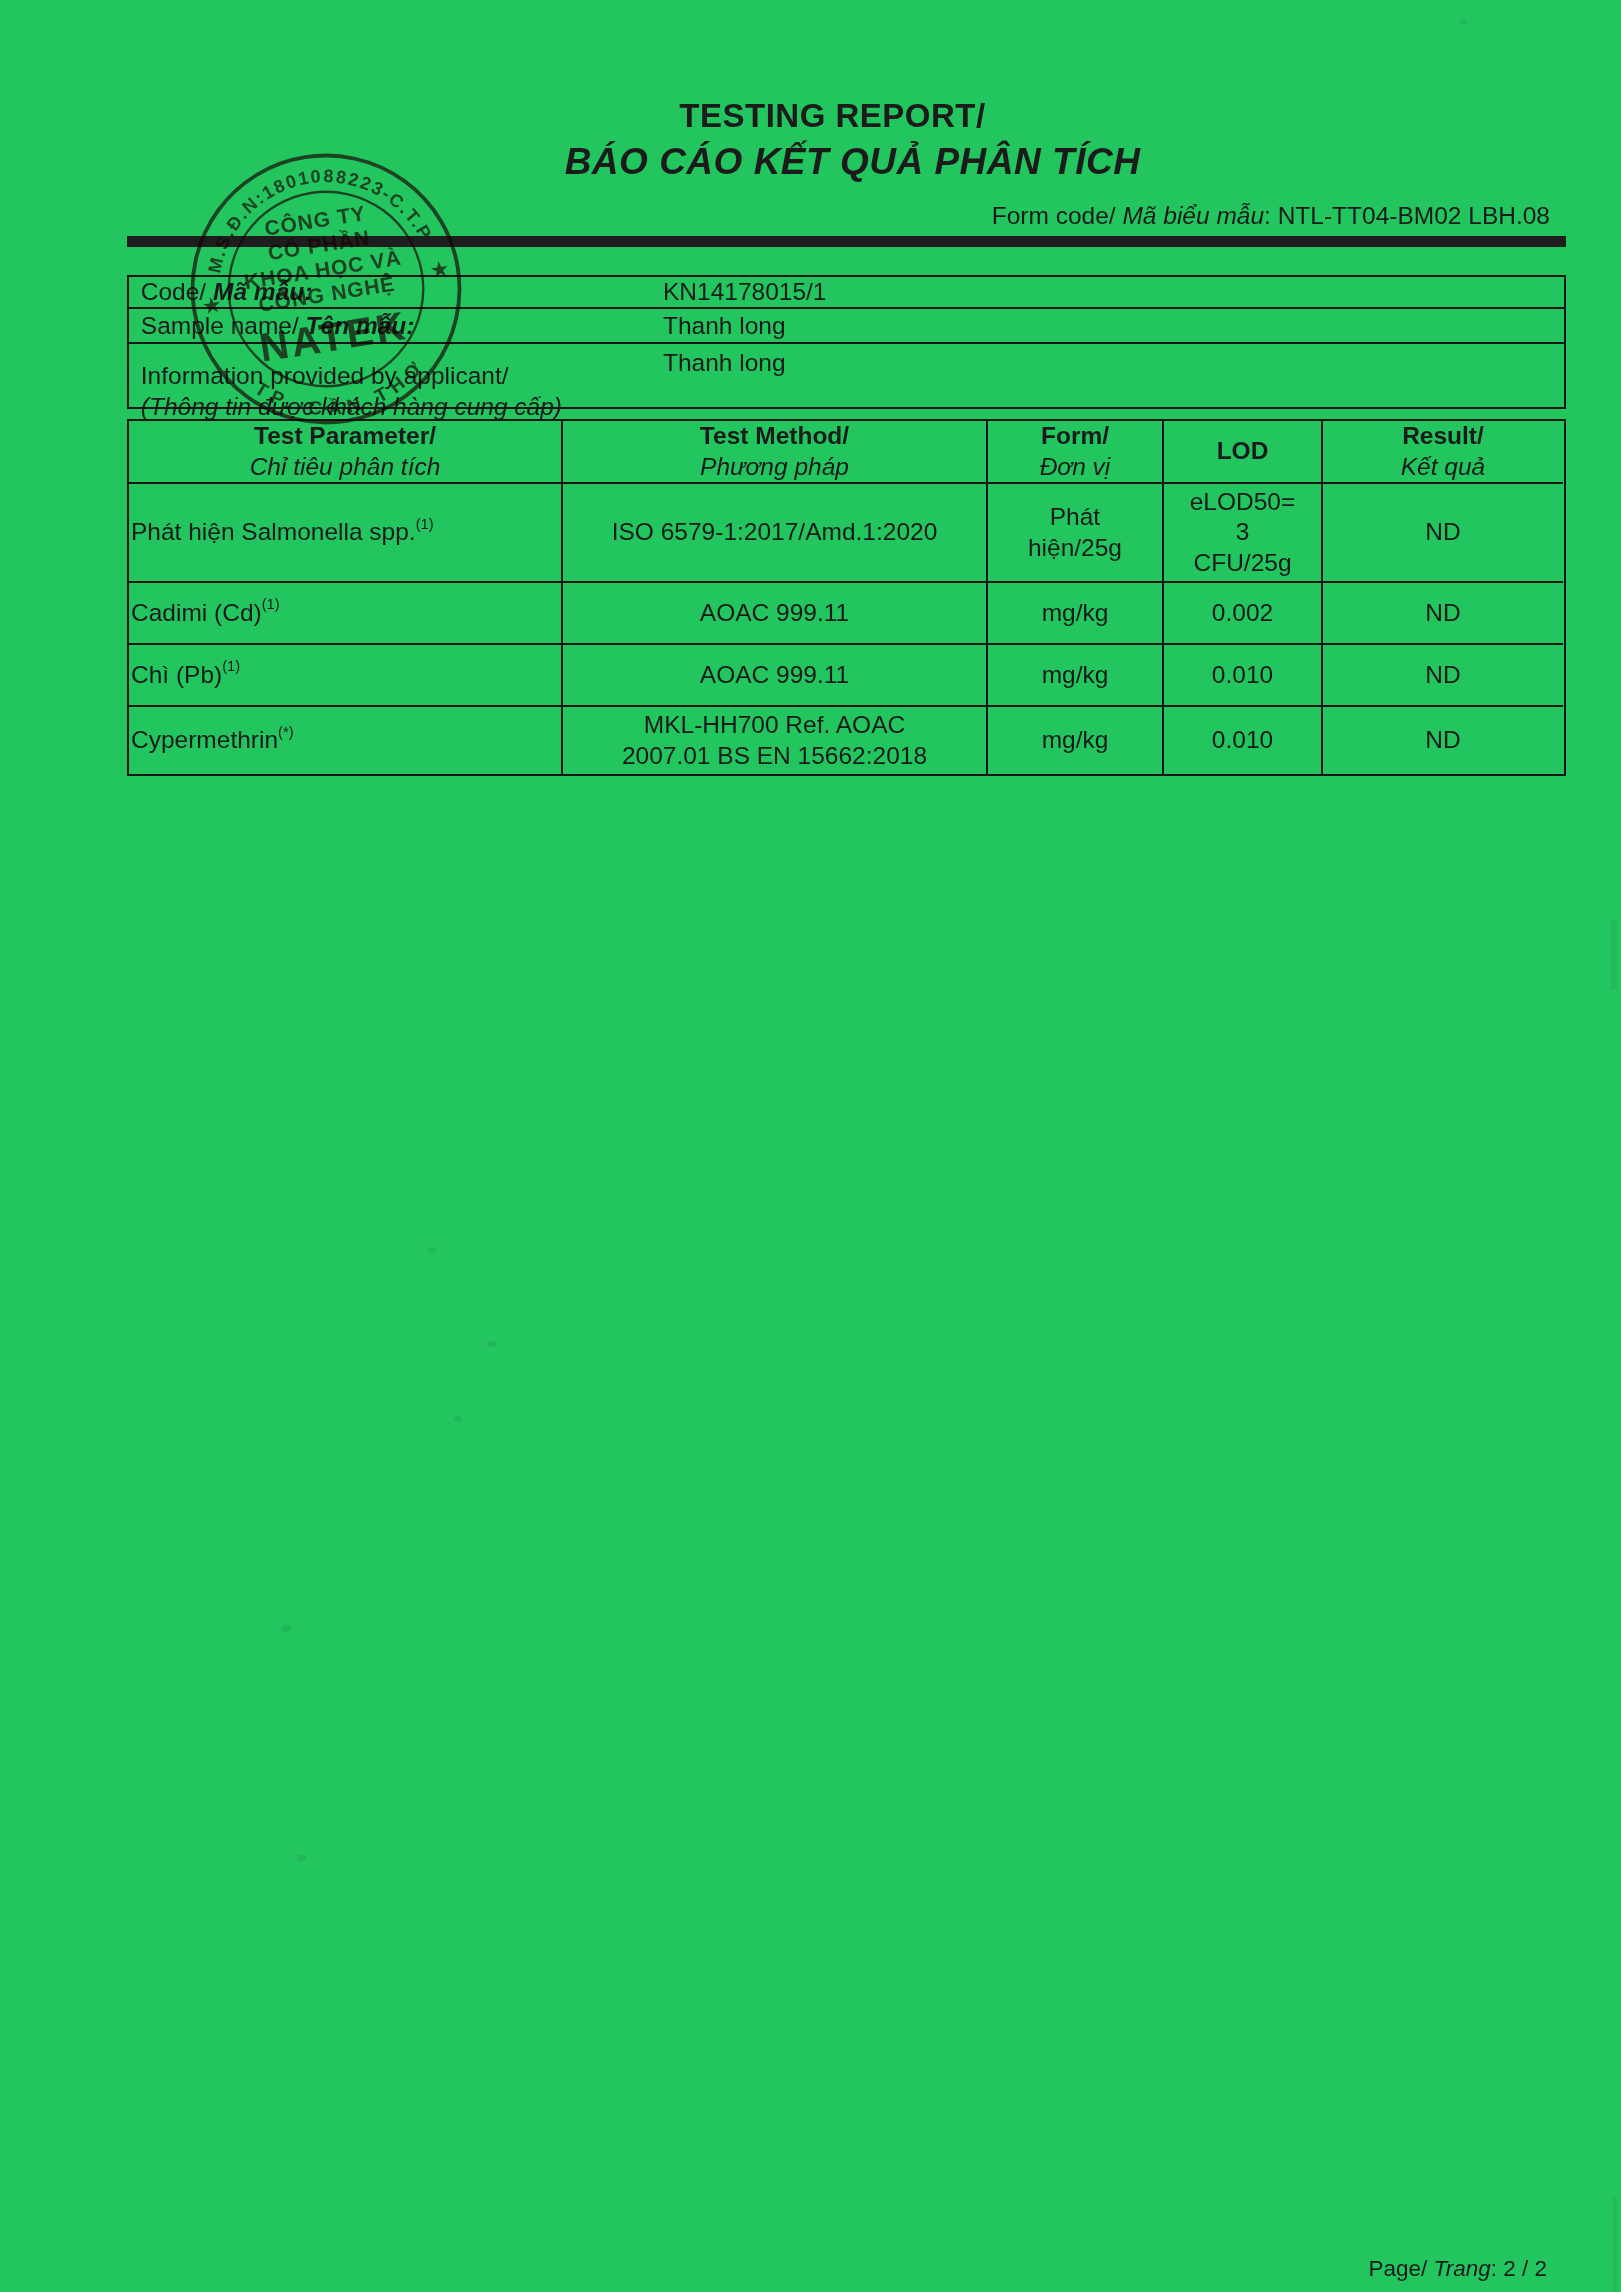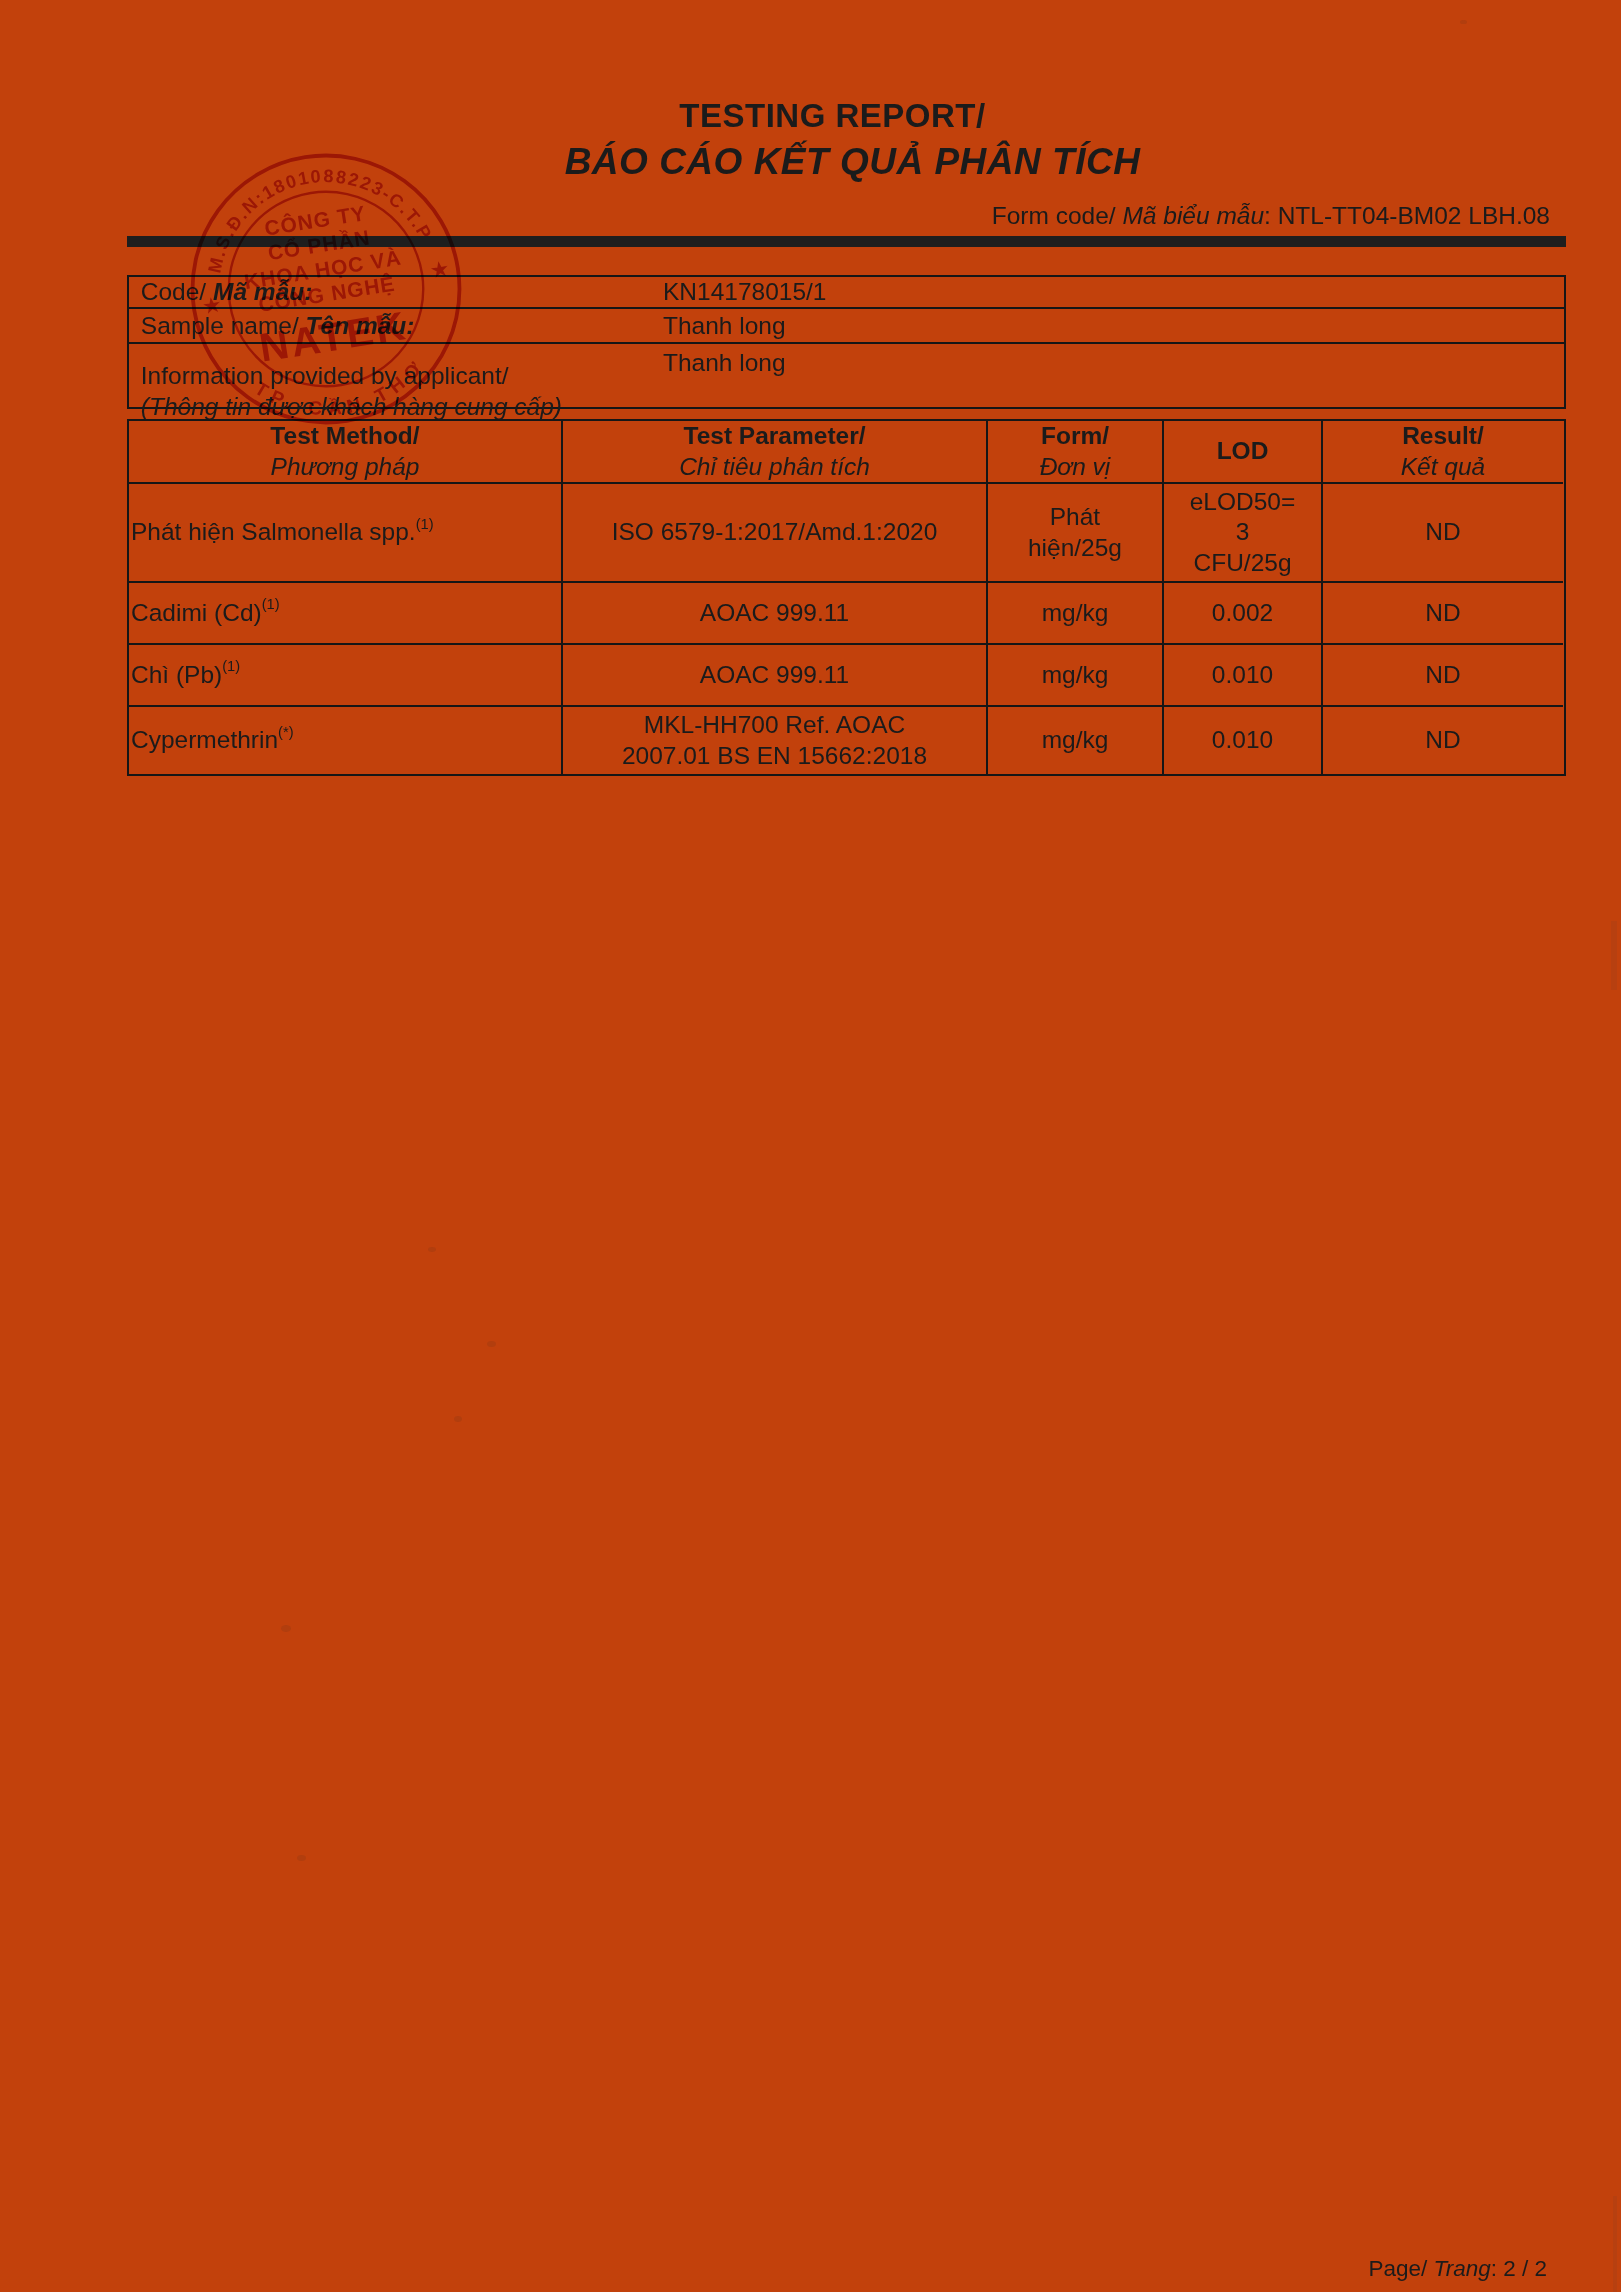--- a/index.html
+++ b/index.html
@@ -1,21 +1,21 @@
 <!DOCTYPE html>
 <html><head>
 <meta charset="utf-8">
 <style>
   html,body{margin:0;padding:0;}
   body{
     width:1621px;height:2293px;background:#ffffff;
     font-family:"Liberation Sans",sans-serif;color:#1b1b1b;
     position:relative;overflow:hidden;
   }
-  .page{position:absolute;inset:0;background:#c2410c;}
+  .page{position:absolute;inset:0;background:#22c55e;}
 
   
   .title-en{
     position:absolute;top:97px;left:127px;width:1411px;text-align:center;
     font-size:33px;font-weight:bold;letter-spacing:0.5px;
   }
   .title-vi{
     position:absolute;top:141px;left:127px;width:1451px;text-align:center;
     font-size:37px;font-weight:bold;font-style:italic;letter-spacing:0.5px;
   }
@@ -131,26 +131,26 @@
         <span class="b block">Information provided by applicant/</span>
         <span class="i block">(Thông tin được khách hàng cung cấp)</span>
       </div>
       <div class="info-value">Thanh long</div>
     </div>
   </div>
 
   <div class="results">
 
     <div class="cell h-hdr">
+      <span class="hdr-en">Test Parameter/</span>
+      <span class="hdr-vi">Chỉ tiêu phân tích</span>
+    </div>
+    <div class="cell h-hdr">
       <span class="hdr-en">Test Method/</span>
       <span class="hdr-vi">Phương pháp</span>
-    </div>
-    <div class="cell h-hdr">
-      <span class="hdr-en">Test Parameter/</span>
-      <span class="hdr-vi">Chỉ tiêu phân tích</span>
     </div>
     <div class="cell h-hdr">
       <span class="hdr-en">Form/</span>
       <span class="hdr-vi">Đơn vị</span>
     </div>
     <div class="cell h-hdr">
       <span class="hdr-en">LOD</span>
     </div>
     <div class="cell h-hdr colend">
       <span class="hdr-en">Result/</span>

